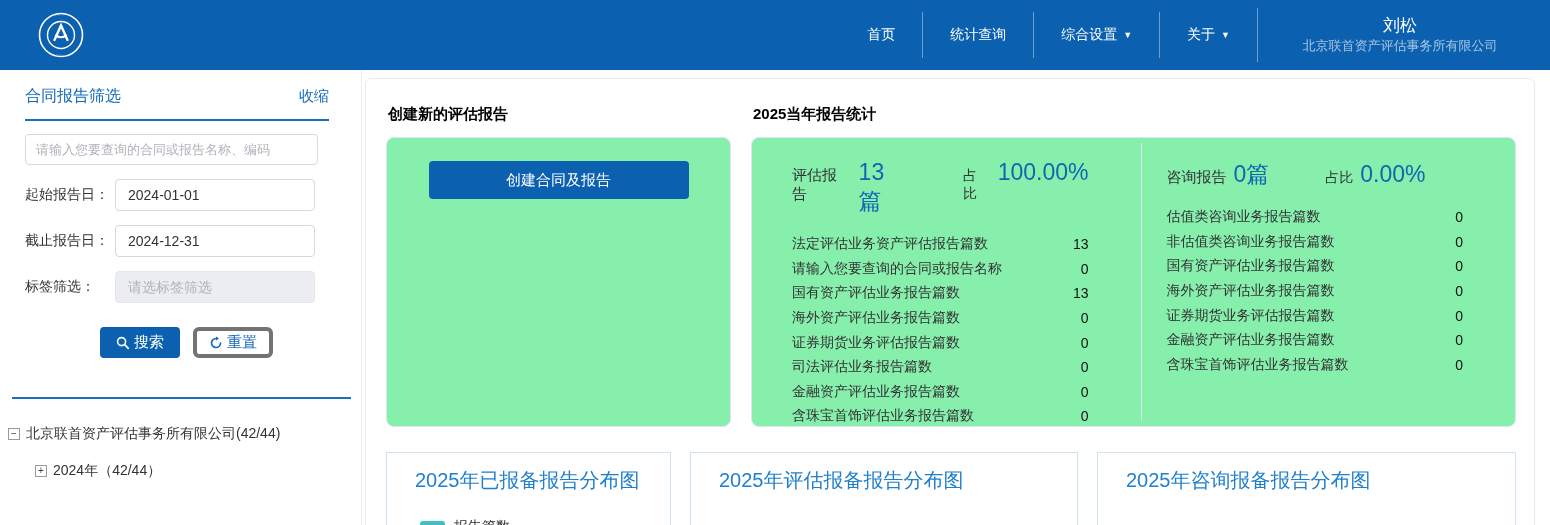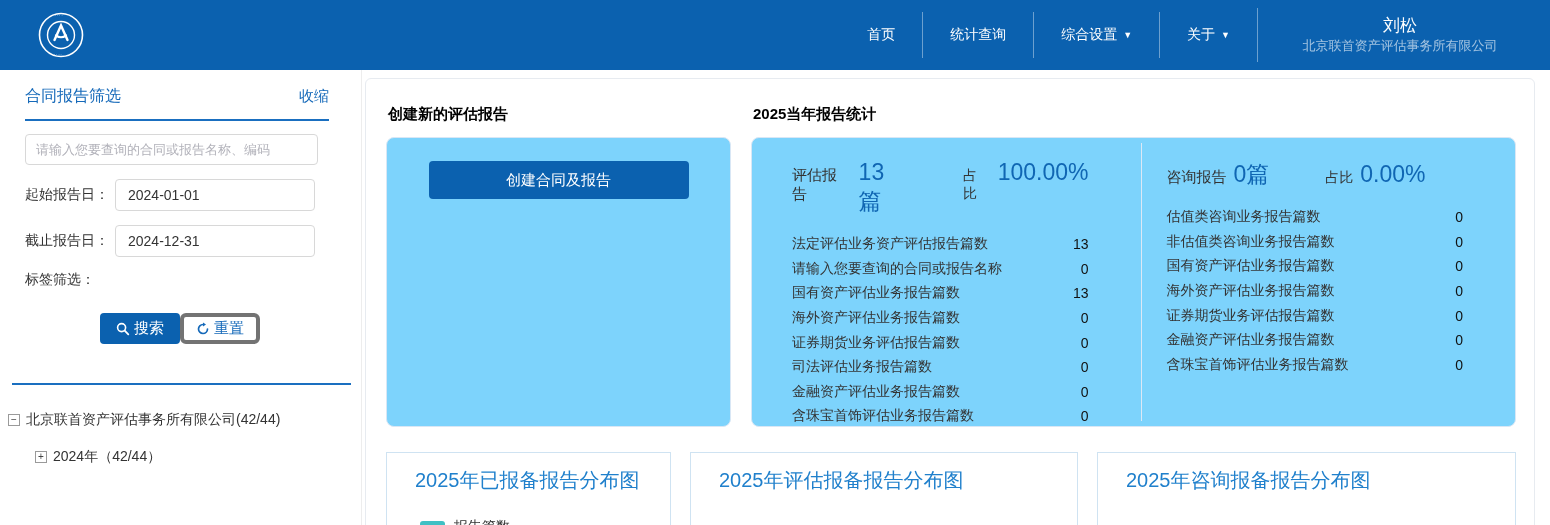--- a/index.html
+++ b/index.html
@@ -33,39 +33,39 @@
     padding:0 10px; font-size:13px; color:#333; font-family:inherit; }
   .kw-input::placeholder, .fld-input::placeholder { color:#b2b2ba; }
   .field-row { display:flex; align-items:center; margin-top:14px; }
   .field-label { width:90px; font-size:14px; color:#333; white-space:nowrap; }
   .fld-input { width:200px; height:32px; border:1px solid #d8d8d8; border-radius:4px;
     padding:0 12px; font-size:14px; color:#333; font-family:inherit; }
   .fld-input.disabled { background:#ebedf2; border-color:#e4e6ec; }
   .fld-input.short { width:148px; }
   .adv-btn { margin-left:3px; height:29px; padding:0 7px; background:#0b61af; color:#fff; border:none;
     border-radius:4px; font-size:14px; display:inline-flex; align-items:center; gap:2px; cursor:pointer; font-family:inherit; }
-  .btn-row { margin-top:24px; display:flex; padding-left:75px; }
+  .btn-row { margin-top:24px; display:flex; gap:13px; padding-left:75px; }
   .search-btn { width:80px; height:31px; background:#0b61af; color:#fff; border:none; border-radius:4px;
     font-size:15px; display:inline-flex; align-items:center; justify-content:center; gap:4px; cursor:pointer; font-family:inherit; }
   .reset-btn { width:80px; height:31px; background:#fff; color:#1569b9; border:4px solid #737373; border-radius:6px;
     font-size:15px; display:inline-flex; align-items:center; justify-content:center; gap:4px; cursor:pointer; font-family:inherit; }
   .tree-rule { border:none; border-top:2px solid #1a6fc0; margin:39px 10px 0 12px; }
   .tree { margin-top:26px; padding-left:8px; font-size:14px; color:#333; }
   .tree-row { display:flex; align-items:center; gap:6px; cursor:pointer; }
   .tree-row.child { margin-top:19px; padding-left:27px; }
   .expander { width:12px; height:12px; border:1px solid #9a9a9a; background:#fff; font-size:10px; line-height:10px;
     display:inline-flex; align-items:center; justify-content:center; color:#444; flex:0 0 12px; }
 
   
   .main { flex:1; padding:8px 15px 0 3px; }
   .main-panel { border:1px solid #e7ebf0; border-radius:6px; height:600px; padding:14px 18px 0 20px; }
   .top-row { display:flex; gap:20px; }
   .section-title { color:#000000; font-size:15px; margin:12px 0 13px 2px; }
   .create-col { width:345px; flex:0 0 345px; }
-  .card { border:1px solid #d9e7f5; border-radius:8px; background:#7dd3fc; }
+  .card { border:1px solid #d9e7f5; border-radius:8px; background:#86efac; }
   .create-card { height:290px; padding-top:23px; }
   .create-btn { display:block; margin:0 auto; width:260px; height:38px; background:#0b61af; color:#fff;
     border:none; border-radius:4px; font-size:15px; cursor:pointer; font-family:inherit; }
   .stats-col { flex:1; }
   .stats-card { height:290px; display:flex; }
   .stats-half { padding:21px 52px 0 40px; flex:1; }
   .stats-half.right { padding:21px 52px 0 25px; }
   .v-div { width:1px; background:#dce8f5; margin:5px 0; }
   .stat-head { display:flex; align-items:baseline; }
   .stat-name { font-size:15px; color:#333; }
@@ -146,20 +146,21 @@
         <input class="fld-input" type="text" value="2024-01-01" style="">
       </div>
 
       <div class="field-row">
         <span class="field-label">截止报告日：</span>
         <input class="fld-input" type="text" value="2024-12-31" style="">
       </div>
 
       <div class="field-row">
         <span class="field-label">标签筛选：</span>
+        <input class="fld-input disabled" type="text" placeholder="请选标签筛选" style="">
       </div>
 
 
       <div class="btn-row">
         <button class="search-btn">
           <svg width="14" height="14" viewBox="0 0 14 14">
             <circle cx="5.6" cy="5.6" r="4" fill="none" stroke="#fff" stroke-width="1.6"></circle>
             <line x1="8.7" y1="8.7" x2="12.3" y2="12.3" stroke="#fff" stroke-width="1.8" stroke-linecap="round"></line>
           </svg>
           <span>搜索</span>

